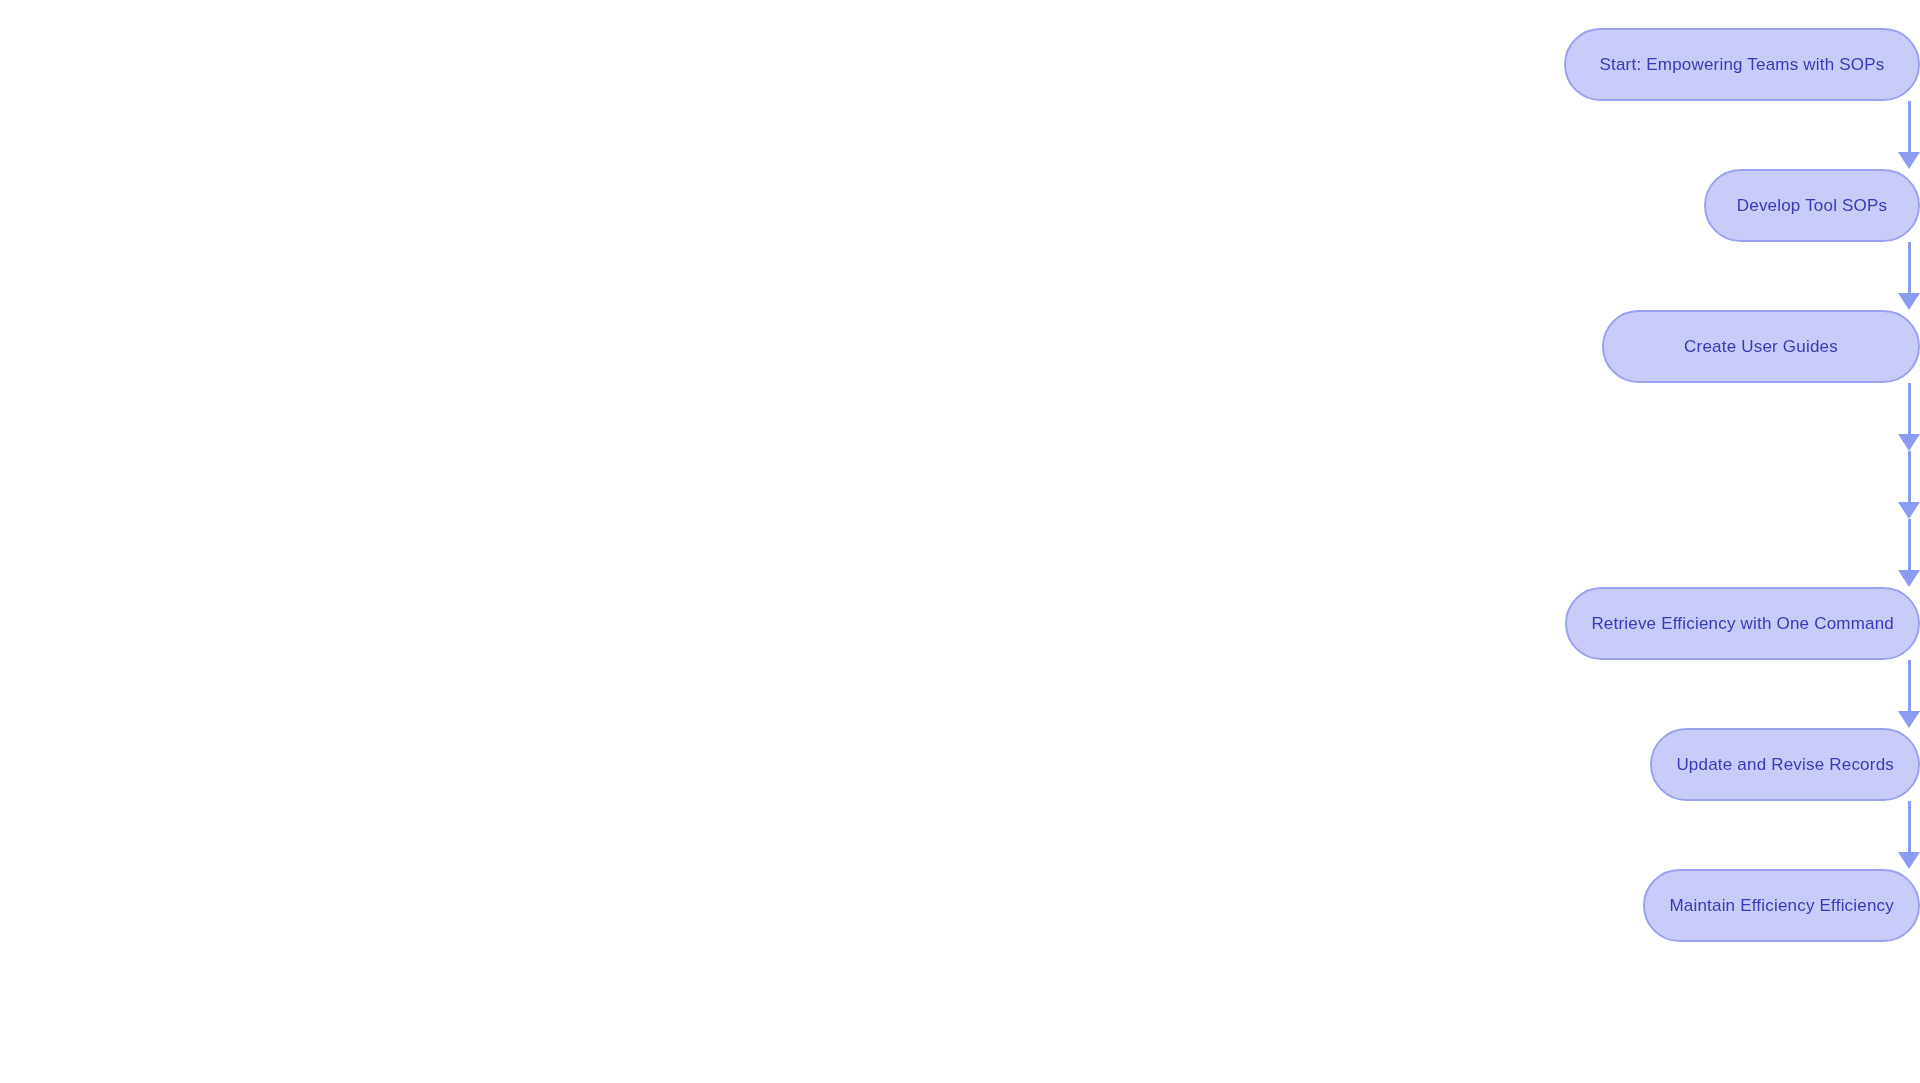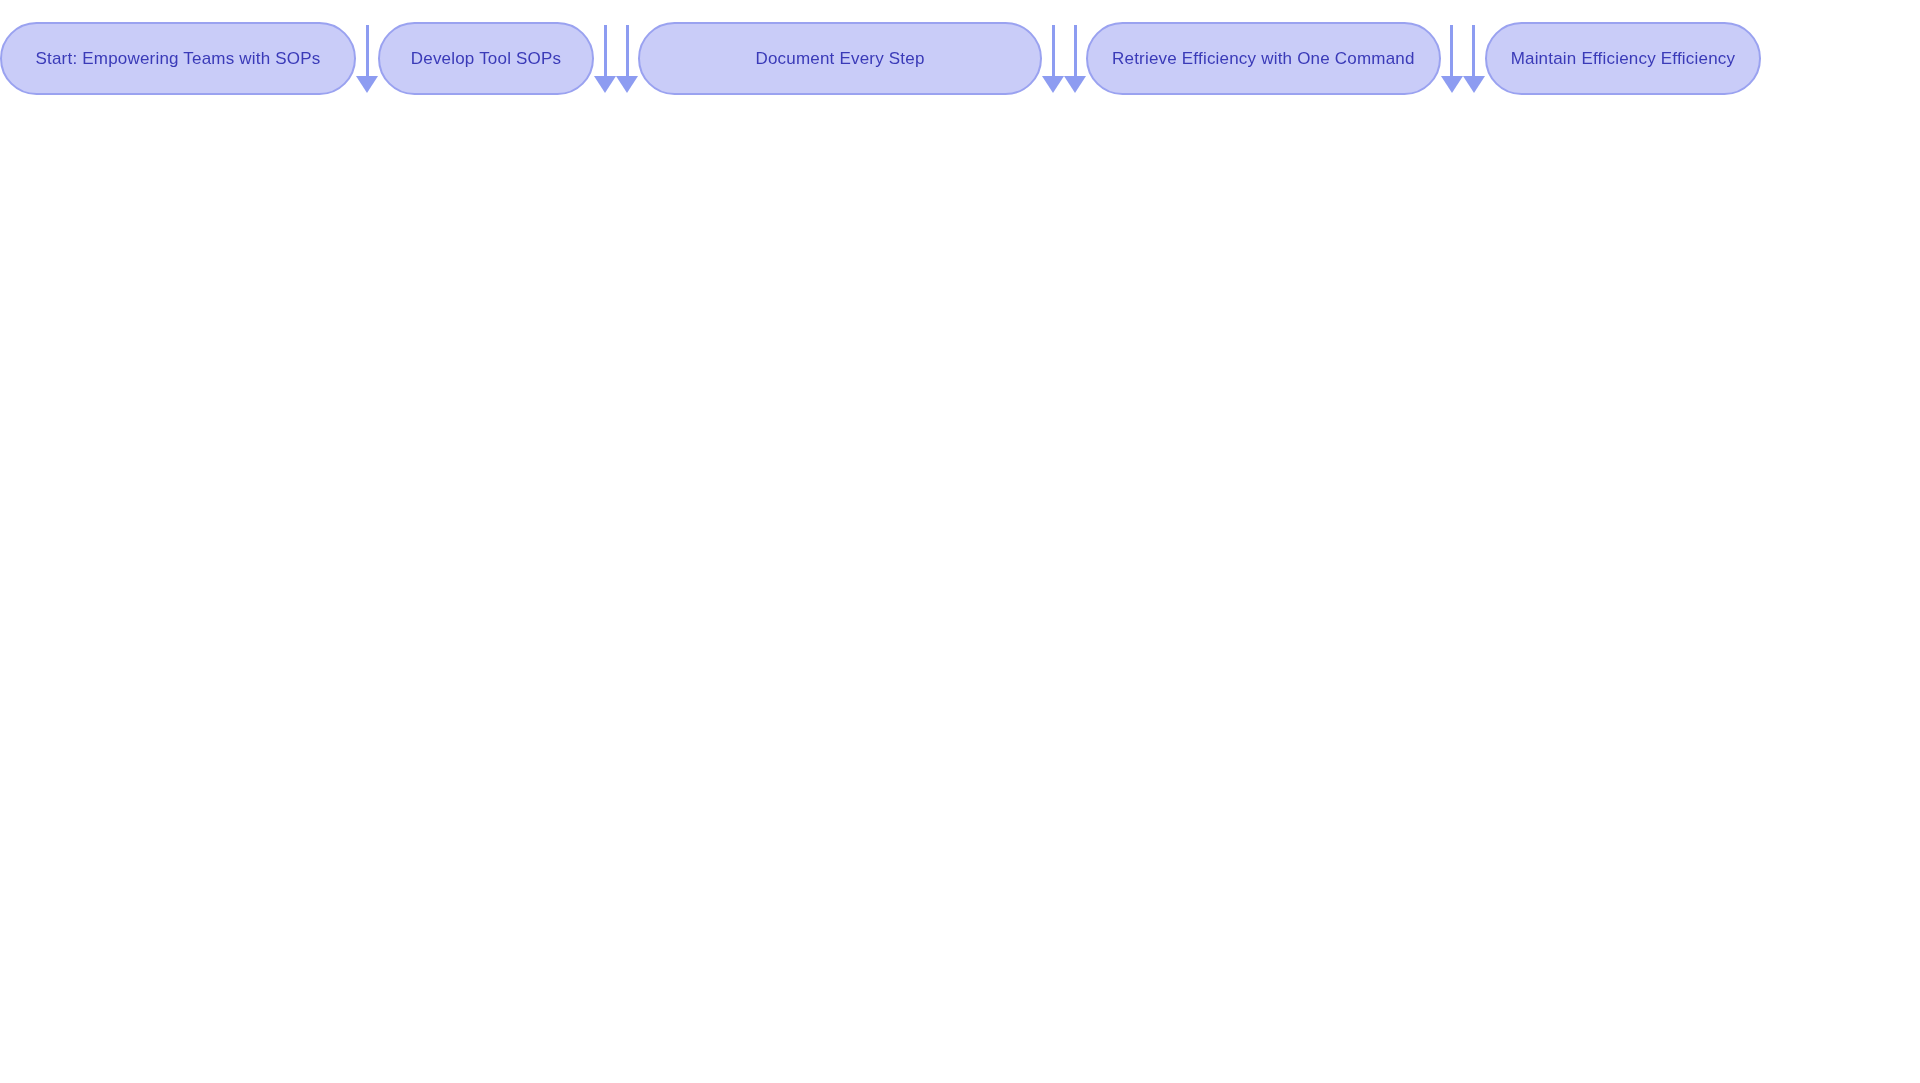--- a/index.html
+++ b/index.html
@@ -11,25 +11,25 @@
     position: relative;
     width: 1920px;
     height: 1083px;
     background: var(--background, #ffffff);
     font-family: "Liberation Sans", sans-serif;
     overflow: hidden;
   }
   .flow {
     position: absolute;
     left: 0;
-    top: 22px;
+    top: 28px;
     width: 100%;
     display: flex;
-    flex-direction: row;
-    align-items: center;
+    flex-direction: column;
+    align-items: flex-end;
   }
   .flow-node {
     box-sizing: border-box;
     height: 73px;
     border-radius: 36.5px;
     background: var(--node-fill, #c9ccf8);
     border: 2px solid var(--node-border, #9aa2f0);
     color: var(--node-text, #3a3ab8);
     display: flex;
     align-items: center;
@@ -81,46 +81,47 @@
       <div class="arrow-head"></div>
     </div>
 
     <div class="flow-node">Develop Tool SOPs</div>
 
     <div class="connector">
       <div class="arrow-line"></div>
       <div class="arrow-head"></div>
     </div>
 
+    <div class="flow-node">Create User Guides</div>
 
     <div class="connector">
       <div class="arrow-line"></div>
       <div class="arrow-head"></div>
     </div>
 
-    <div class="flow-node">Document Every Step</div>
 
     <div class="connector">
       <div class="arrow-line"></div>
       <div class="arrow-head"></div>
     </div>
 
 
     <div class="connector">
       <div class="arrow-line"></div>
       <div class="arrow-head"></div>
     </div>
 
     <div class="flow-node">Retrieve Efficiency with One Command</div>
 
     <div class="connector">
       <div class="arrow-line"></div>
       <div class="arrow-head"></div>
     </div>
 
+    <div class="flow-node">Update and Revise Records</div>
 
     <div class="connector">
       <div class="arrow-line"></div>
       <div class="arrow-head"></div>
     </div>
 
     <div class="flow-node">Maintain Efficiency Efficiency</div>
 
   </div>
 </div>

